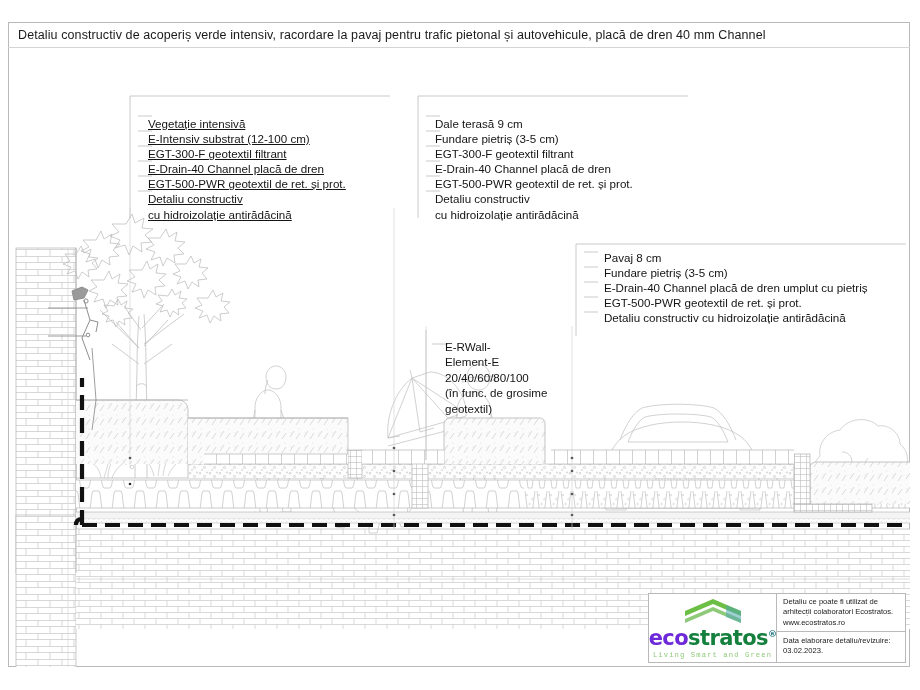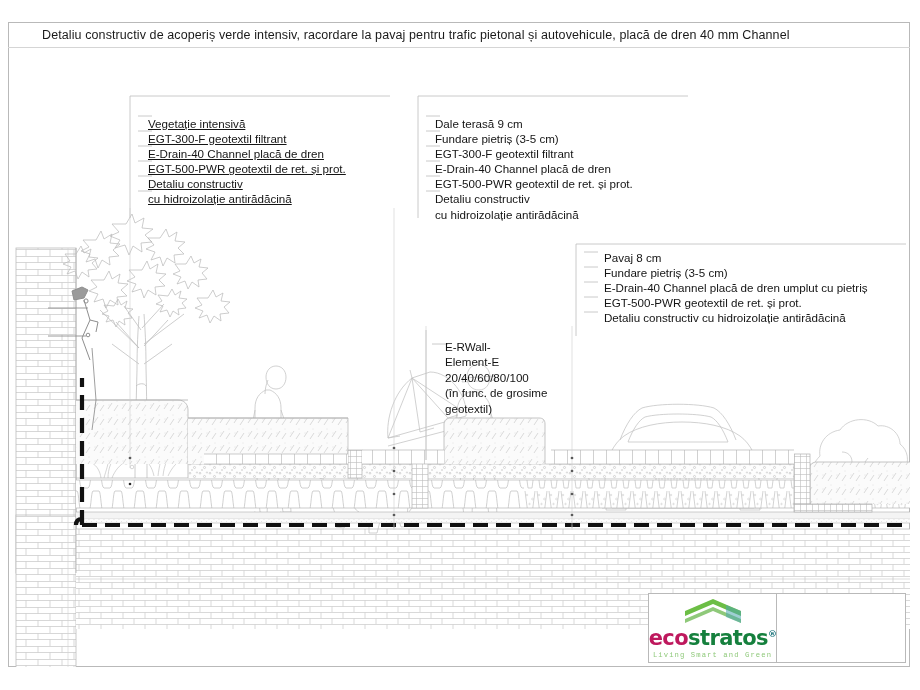--- a/index.html
+++ b/index.html
@@ -6,21 +6,21 @@
   body{width:920px;height:690px;overflow:hidden;
        font-family:"Liberation Sans","DejaVu Sans",sans-serif;color:#111;}
 
   .page{position:relative;width:920px;height:690px;background:#fff;}
 
   
   .frame{position:absolute;left:8px;top:22px;width:902px;height:645px;
          border:1px solid #b9b9b9;box-sizing:border-box;background:#fff;}
   .title-bar{position:absolute;left:8px;top:22px;width:902px;height:26px;
              border-bottom:1px solid #d5d5d5;box-sizing:border-box;
-             display:flex;align-items:center;padding-left:24px;}
+             display:flex;align-items:center;}
   .title-bar span{font-size:12.5px;color:#1a1a1a;padding-left:10px;letter-spacing:.1px;
                   white-space:nowrap;}
 
   
   .canvas{position:absolute;left:8px;top:48px;width:902px;height:619px;overflow:hidden;}
   .canvas svg{position:absolute;left:0;top:0;}
 
   
   .ann{position:absolute;font-size:11.6px;line-height:15.1px;color:#141414;
        white-space:nowrap;}
@@ -38,21 +38,21 @@
   .tb-logo{width:128px;border-right:1px solid #b9b9b9;box-sizing:border-box;
            display:flex;flex-direction:column;align-items:center;justify-content:center;}
   .tb-right{flex:1;display:flex;flex-direction:column;}
   .tb-r1{height:38px;border-bottom:1px solid #b9b9b9;box-sizing:border-box;
          padding:3px 0 0 6px;}
   .tb-r2{flex:1;padding:4px 0 0 6px;}
   .tb-right p{margin:0;font-size:7.6px;line-height:10.4px;color:#1a1a1a;white-space:nowrap;}
 
   .logo-word{font-size:21px;font-weight:700;letter-spacing:-.6px;line-height:21px;
              font-family:"DejaVu Sans",sans-serif;}
-  .logo-word .eco{color:#be185d;}
+  .logo-word .eco{color:#6d28d9;}
   .logo-word .str{color:#15803d;}
   .logo-word .reg{color:#0e6b74;font-size:9px;vertical-align:super;}
   .logo-tag{font-size:7.2px;color:#8fc97a;letter-spacing:1.1px;margin-top:2px;
             font-family:Liberation Mono, monospace;}
 </style>
 </head>
 <body>
 
 <div class="page">
 
@@ -348,20 +348,21 @@
       <path d="M564 278 V482"></path>
       <path d="M418 278 V412"></path>
     </g>
 
     </g>
   </svg>
   </div>
 
   <div class="ann" id="ann-left">
     <div>Vegetație intensivă</div>
+    <div>E-Intensiv substrat (12-100 cm)</div>
     <div>EGT-300-F geotextil filtrant</div>
     <div>E-Drain-40 Channel placă de dren</div>
     <div>EGT-500-PWR geotextil de ret. și prot.</div>
     <div>Detaliu constructiv</div>
     <div>cu hidroizolație antirădăcină</div>
   </div>
 
   <div class="ann" id="ann-mid">
     <div>Dale terasă 9 cm</div>
     <div>Fundare pietriș (3-5 cm)</div>
@@ -391,15 +392,26 @@
   <div class="tblock">
     <div class="tb-logo">
       <svg width="62" height="26" viewBox="0 0 62 26">
         <path d="M31 1 L59 13 L59 18 L31 6 L3 18 L3 13 Z" fill="#6cbe45"></path>
         <path d="M31 9 L59 21 L59 25 L31 13 L3 25 L3 21 Z" fill="#8fc97a"></path>
         <path d="M44 7 L59 13 L59 25 L44 19 Z" fill="#4fa8b0" opacity="0.55"></path>
       </svg>
       <div class="logo-word"><span class="eco">eco</span><span class="str">stratos</span><span class="reg">®</span></div>
       <div class="logo-tag">Living Smart and Green</div>
     </div>
+    <div class="tb-right">
+      <div class="tb-r1">
+        <p>Detaliu ce poate fi utilizat de</p>
+        <p>arhitecții colaboratori Ecostratos.</p>
+        <p>www.ecostratos.ro</p>
+      </div>
+      <div class="tb-r2">
+        <p>Data elaborare detaliu/revizuire:</p>
+        <p>03.02.2023.</p>
+      </div>
+    </div>
   </div>
 
 </div>
 
 </body></html>

